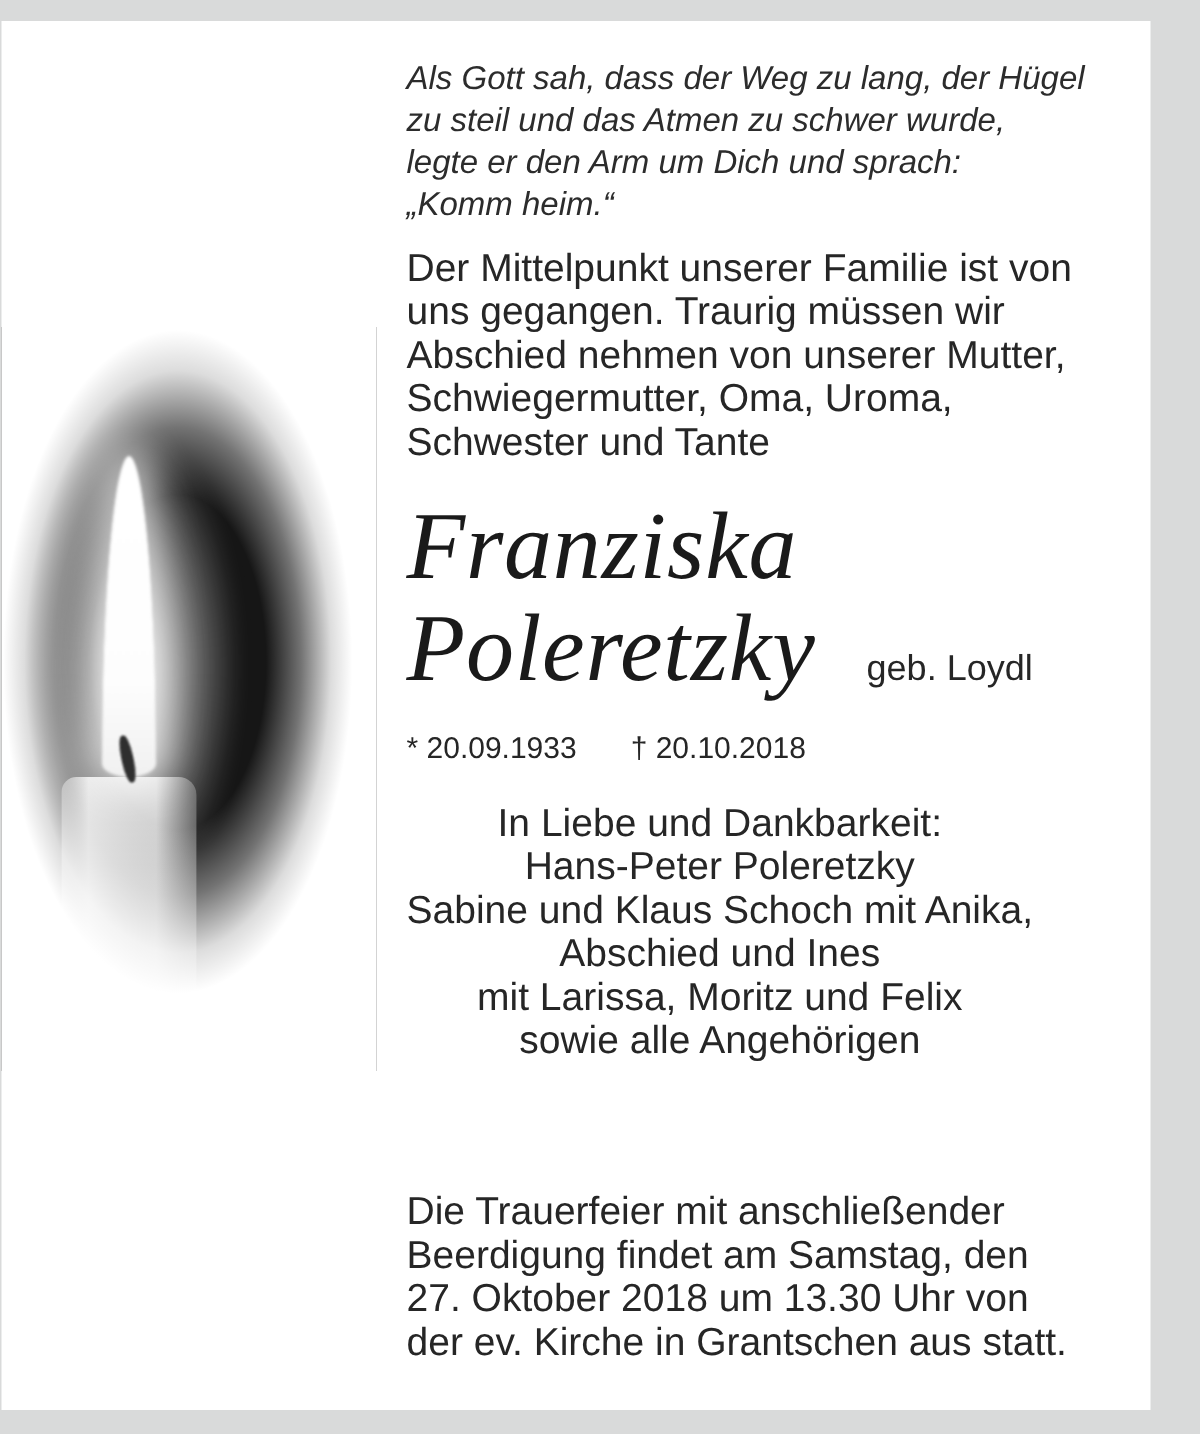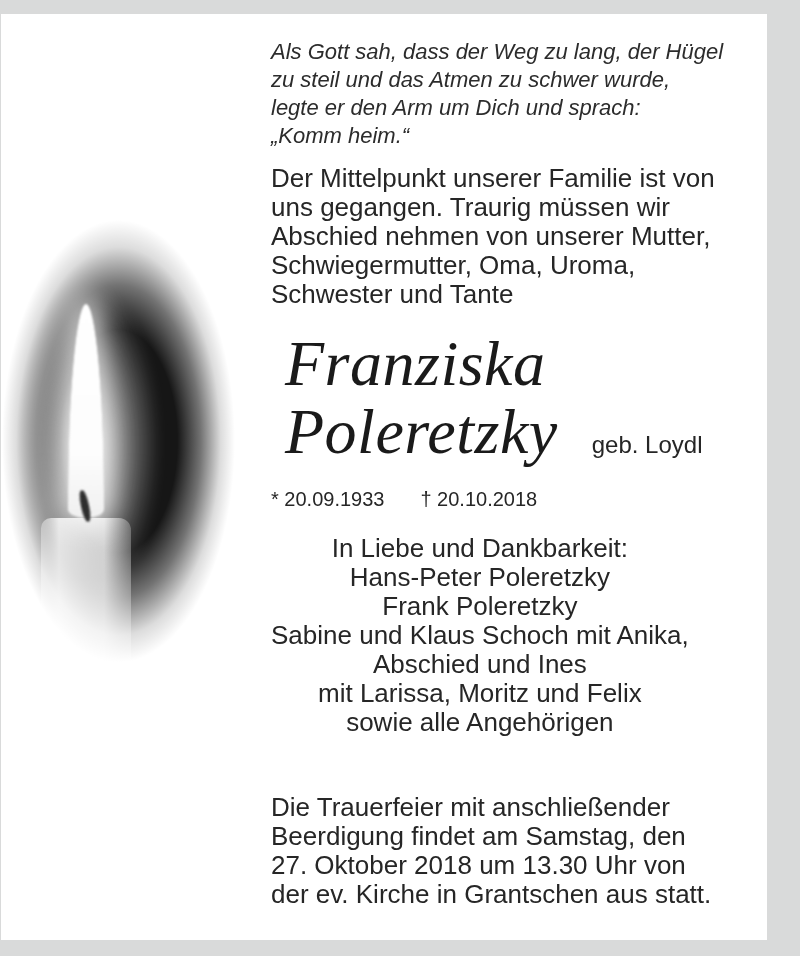--- a/index.html
+++ b/index.html
@@ -119,21 +119,20 @@
   .name-block {
     position: absolute;
     top: 316px;
     font-family: "Liberation Serif", serif;
     font-style: italic;
     font-size: 64px;
     line-height: 68px;
     color: #1a1a1a;
     letter-spacing: 0.5px;
     white-space: nowrap;
-    margin-left: 14px;
   }
   .maiden {
     font-family: "Liberation Sans", sans-serif;
     font-style: normal;
     font-size: 24px;
     letter-spacing: 0;
     margin-left: 34px;
     color: #262626;
   }
   .dates {
@@ -183,21 +182,20 @@
       <div><span>Poleretzky</span><span class="maiden">geb. Loydl</span></div>
     </div>
 
     <div class="dates">
       <span>* 20.09.1933</span><span class="death-date">† 20.10.2018</span>
     </div>
 
     <div class="family body-text">
       <div class="line">In Liebe und Dankbarkeit:</div>
       <div class="line">Hans-Peter Poleretzky</div>
-      <div class="line">Frank Poleretzky</div>
       <div class="line">Sabine und Klaus Schoch mit Anika,</div>
       <div class="line">Abschied und Ines</div>
       <div class="line">mit Larissa, Moritz und Felix</div>
       <div class="line">sowie alle Angehörigen</div>
     </div>
 
     <div class="closing body-text">
       <div class="line">Die Trauerfeier mit anschließender</div>
       <div class="line">Beerdigung findet am Samstag, den</div>
       <div class="line">27. Oktober 2018 um 13.30 Uhr von</div>

